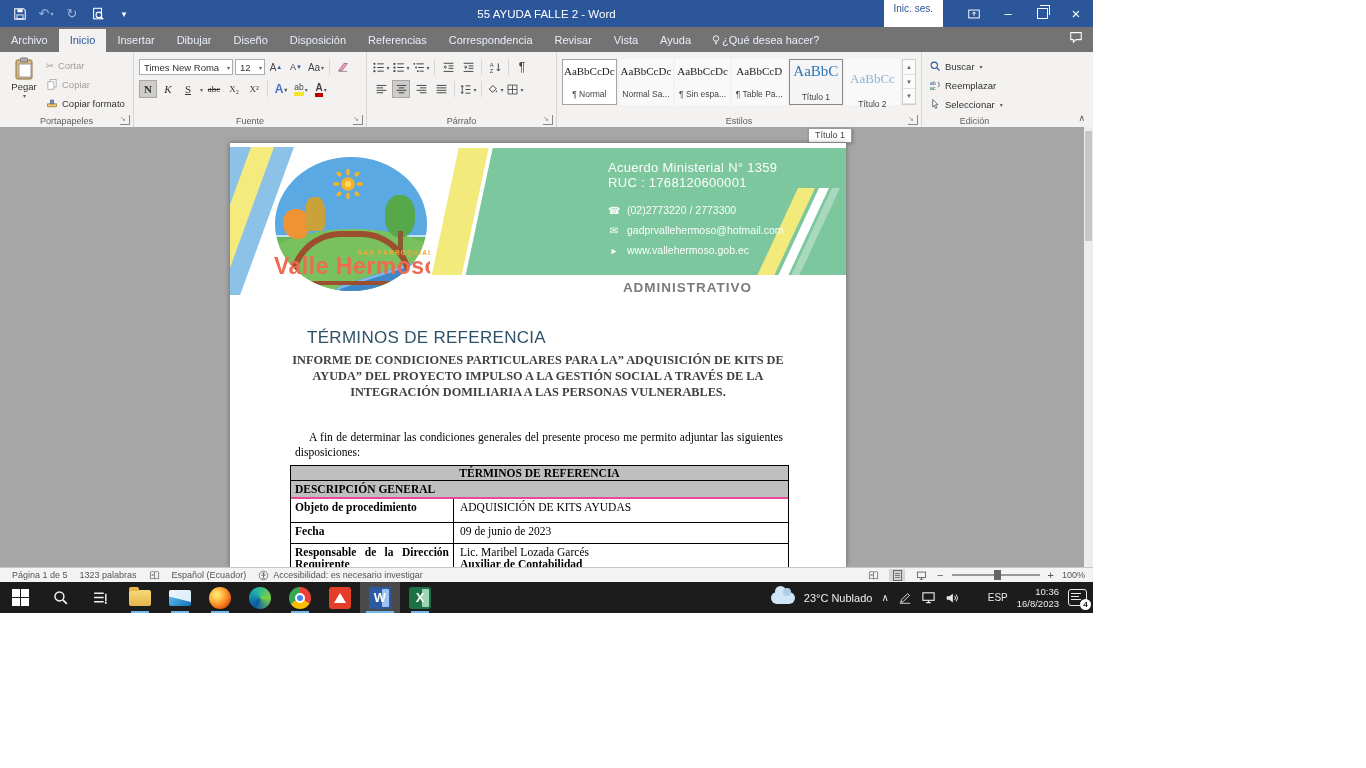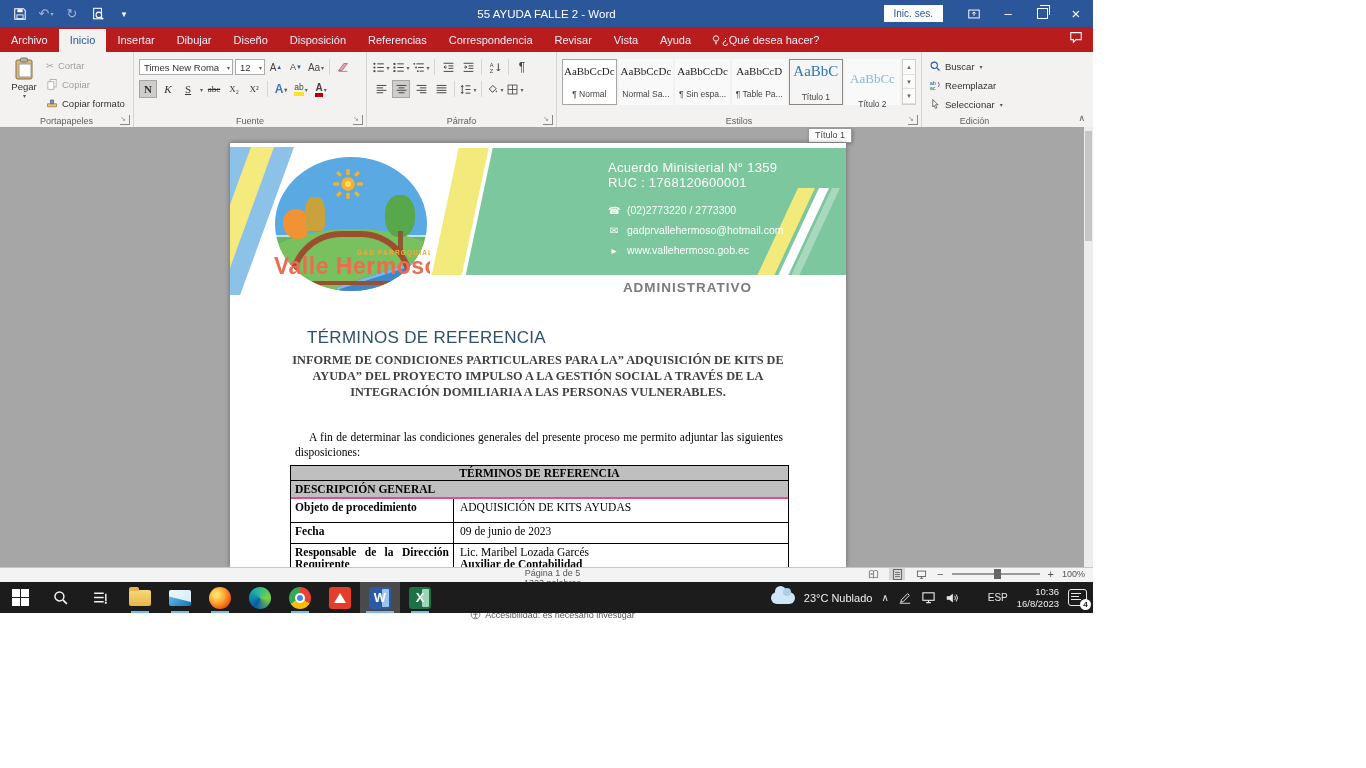--- a/index.html
+++ b/index.html
@@ -6,28 +6,28 @@
   .canvas{position:relative;width:1366px;height:768px;background:#fff;overflow:hidden;
           font-family:"Liberation Sans",sans-serif;-webkit-font-smoothing:antialiased;}
   .screen{position:absolute;left:0;top:0;width:1093px;height:613px;background:#fff;}
 
   
   .titlebar{position:absolute;left:0;top:0;width:1093px;height:27px;background:#2b579a;display:flex;align-items:center;color:#fff;}
   .qat{display:flex;align-items:center;gap:10px;padding-left:12px;}
   .qat .qbtn{width:16px;height:16px;display:flex;align-items:center;justify-content:center;color:#fff;font-size:13px;}
   .qbtn.dim{color:#9db4d6;}
   .title-center{position:absolute;left:0;right:0;top:0;height:27px;display:flex;align-items:center;justify-content:center;font-size:11.5px;color:#fff;pointer-events:none;}
-  .tb-right{position:absolute;right:0;top:0;height:27px;display:flex;align-items:center;}
+  .tb-right{position:absolute;right:0;top:0;height:27px;display:flex;}
   .signin{background:#fff;color:#2b579a;font-size:10px;padding:2px 9px;margin-right:14px;border:1px solid #fff;}
   .winbtn{width:34px;height:27px;display:flex;align-items:center;justify-content:center;color:#fff;font-size:13px;}
   .restore-glyph{width:9px;height:9px;border:1px solid #fff;position:relative;}
   .restore-glyph:before{content:"";position:absolute;left:2px;top:-4px;width:9px;height:9px;border:1px solid #fff;border-bottom:none;border-left:none;}
 
   
-  .tabrow{position:absolute;left:0;top:27px;width:1093px;height:25px;background:#b91c1c;display:flex;align-items:flex-end;color:#e8eefb;}
+  .tabrow{position:absolute;left:0;top:27px;width:1093px;height:25px;background:#737373;display:flex;align-items:flex-end;color:#e8eefb;}
   .rtab{font-size:11px;padding:5px 11px 6px;cursor:default;}
   .rtab.active{background:#f3f2f1;color:#2b579a;}
   .tellme{display:flex;align-items:center;font-size:11px;padding:5px 8px 6px;}
   .tabrow-right{position:absolute;right:10px;bottom:4px;color:#fff;}
 
   
   .ribbon{position:absolute;left:0;top:52px;width:1093px;height:75px;background:#f3f2f1;border-bottom:1px solid #c8c6c4;display:flex;}
   .rgroup{position:relative;border-right:1px solid #d8d6d4;height:100%;box-sizing:border-box;padding:3px 3px 14px 3px;}
   .glabel{position:absolute;bottom:1px;left:0;right:0;text-align:center;font-size:9px;color:#605e5c;}
   .launcher{position:absolute;bottom:2px;right:3px;width:9px;height:9px;border-right:1px solid #8a8886;border-bottom:1px solid #8a8886;font-size:7px;color:#8a8886;line-height:7px;text-align:left;}
@@ -113,21 +113,21 @@
   .tr-head{background:#bfbfbf;text-align:center;font-weight:bold;height:14px;line-height:14px;border-bottom:1px solid #000;}
   .tr-sec{background:#bfbfbf;font-weight:bold;height:16px;line-height:16px;padding-left:4px;border-bottom:2px solid #ec4899;}
   .trow{display:flex;border-bottom:1px solid #000;}
   .tc1{width:163px;border-right:1px solid #000;padding:2px 4px;font-weight:bold;box-sizing:border-box;}
   .tc2{flex:1;padding:2px 6px;box-sizing:border-box;}
   .tc1.justify{text-align:justify;text-align-last:justify;}
   .r3{height:23px;}.r4{height:20px;}.r5{height:44px;}
   .bold2{font-weight:bold;}
 
   
-  .statusbar{position:absolute;left:0;top:567px;width:1093px;height:15px;background:#f3f3f3;border-top:1px solid #c6c6c6;display:flex;align-items:center;font-size:9px;color:#555;box-sizing:border-box;flex-direction:column;}
+  .statusbar{position:absolute;left:0;top:567px;width:1093px;height:15px;background:#f3f3f3;border-top:1px solid #c6c6c6;display:flex;align-items:center;font-size:9px;color:#555;box-sizing:border-box;}
   .sb-item{margin-left:12px;display:flex;align-items:center;gap:4px;white-space:nowrap;}
   .sb-right{position:absolute;right:8px;display:flex;align-items:center;gap:8px;}
   .viewbtn{width:16px;height:12px;display:flex;align-items:center;justify-content:center;color:#555;}
   .viewbtn.active{background:#d6d6d6;}
   .zoomtrack{position:relative;width:88px;height:2px;background:#9a9a9a;}
   .zoomtrack .tick{position:absolute;left:50%;top:-2px;width:1px;height:6px;background:#9a9a9a;}
   .zoomhandle{position:absolute;left:42px;top:-4px;width:7px;height:10px;background:#666;}
   .pagebox{width:9px;height:11px;border:1px solid #666;display:flex;flex-direction:column;gap:1px;padding:2px 1px;box-sizing:border-box;}
   .pagebox i{display:block;height:1px;background:#777;}
 

